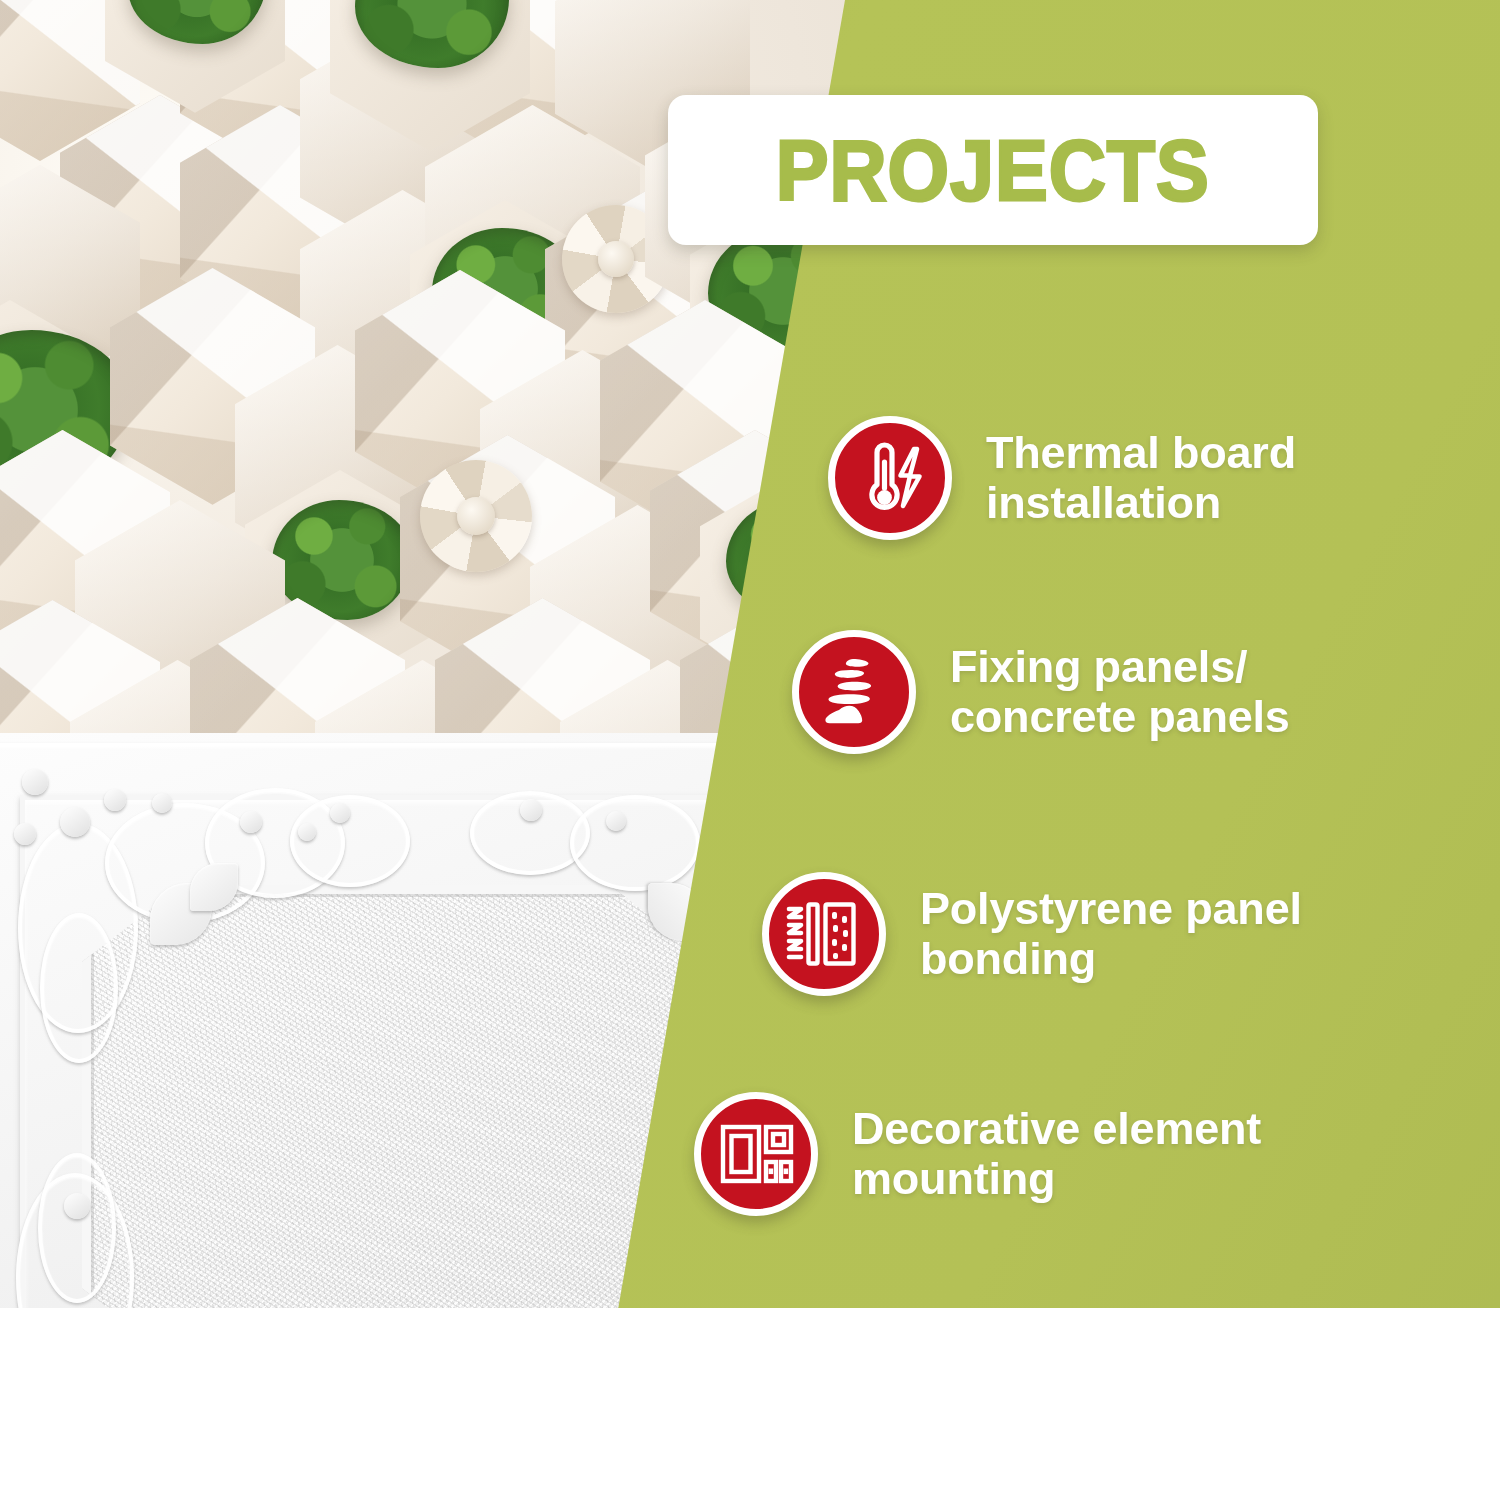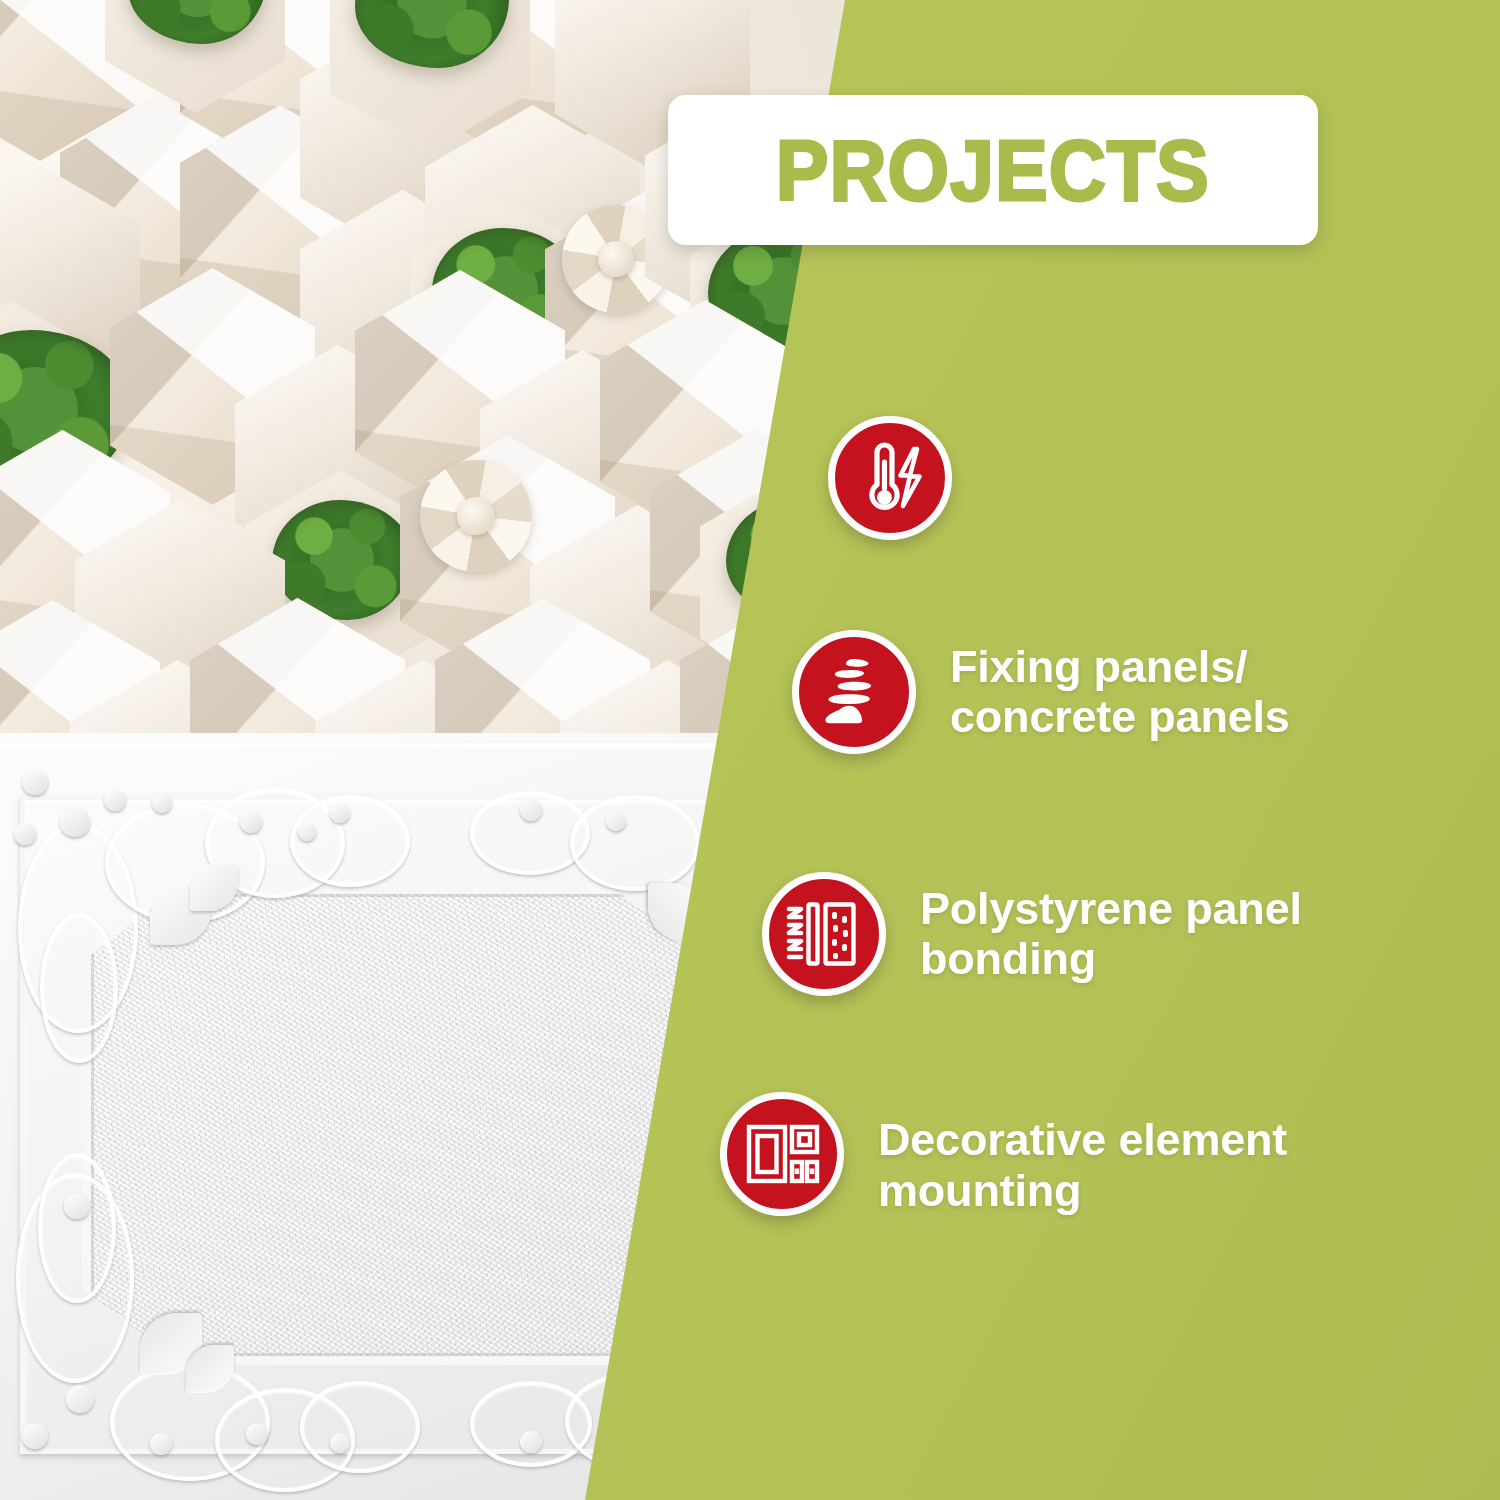--- a/index.html
+++ b/index.html
@@ -3,21 +3,21 @@
 <meta charset="utf-8">
 <style>
   * { margin:0; padding:0; box-sizing:border-box; }
   html,body { width:1500px; height:1500px; overflow:hidden; }
   body {
     font-family:"Liberation Sans", sans-serif;
     background:#ffffff;
     position:relative;
   }
 
-  #stage { position:absolute; inset:0; width:1500px; height:1500px; overflow:hidden; }
+  #stage { position:absolute; inset:0; width:1500px; height:1308px; overflow:hidden; }
 
   
   .photo-col { position:absolute; left:0; top:0; width:860px; height:1500px; }
 
   
   .photo-hex {
     position:absolute; left:0; top:0; width:860px; height:733px;
     overflow:hidden;
     background:
       radial-gradient(circle at 20% 25%, #fffdf8 0%, #f3ece2 45%, #e9e0d4 100%);
@@ -160,21 +160,21 @@
     font-size:45px;
     line-height:1.12;
     letter-spacing:-.2px;
     white-space:pre-line;
     text-shadow:0 2px 4px rgba(90,95,50,.25);
   }
 
   .f0{ left:828px; top:416px; }
   .f1{ left:792px; top:630px; }
   .f2{ left:762px; top:872px; }
-  .f3{ left:720px; top:1092px;align-items:flex-end; }
+  .f3{ left:694px; top:1092px; }
 </style>
 </head>
 <body>
 
 <div id="stage">
 
   <div class="photo-col">
 
     <div class="photo-hex">
       <div class="hex fold" style="--w:200px; left:-60px;  top:-70px;"></div>
@@ -286,20 +286,22 @@
       <div class="badge">
         <svg width="86" height="86" viewBox="0 0 86 86" aria-hidden="true">
           <g fill="none" stroke="#ffffff" stroke-width="5.2" stroke-linecap="round" stroke-linejoin="round">
             <path d="M30 17.5a7.5 7.5 0 0 1 15 0v32.2a12.6 12.6 0 1 1-15 0z"></path>
             <line x1="37.5" y1="27" x2="37.5" y2="53"></line>
           </g>
           <circle cx="37.5" cy="62.5" r="7.4" fill="#ffffff"></circle>
           <path d="M67 14 53.5 40.5h9.6L56 71l16.5-29.5h-9.8L70 14z" fill="none" stroke="#ffffff" stroke-width="4.6" stroke-linejoin="round"></path>
         </svg>
       </div>
+      <div class="feature-label">Thermal board
+installation</div>
     </div>
 
     <div class="feature f1">
       <div class="badge">
         <svg width="86" height="86" viewBox="0 0 86 86" aria-hidden="true">
           <g fill="#ffffff">
             <path d="M42 10c6 0 13 1.5 15 3.4 1.6 1.6-1.2 3.4-6 4-5.6.7-13.6.2-15.6-1.6-1.8-1.6 1.4-5.8 6.6-5.8z"></path>
             <path d="M31 21.5c7.6-1.2 19.4-.6 21.6 1.8 1.8 2-2.2 4.4-9.2 5.2-8.2.9-17.4.2-19.2-2.2-1.4-1.9 1.4-4.2 6.8-4.8z"></path>
             <path d="M38 33c9-.8 20 .4 21.8 3 1.6 2.3-3.4 4.6-12.4 5.2-9.6.7-19.4-.5-20.6-3.2-1-2.3 3.6-4.5 11.2-5z"></path>
             <path d="M32 45.5c11-1 24.4.2 26.6 3.4 1.8 2.6-4.6 5.4-16.4 6-12.2.6-23.4-.8-24.6-4-1-2.6 4.8-4.8 14.4-5.4z"></path>

